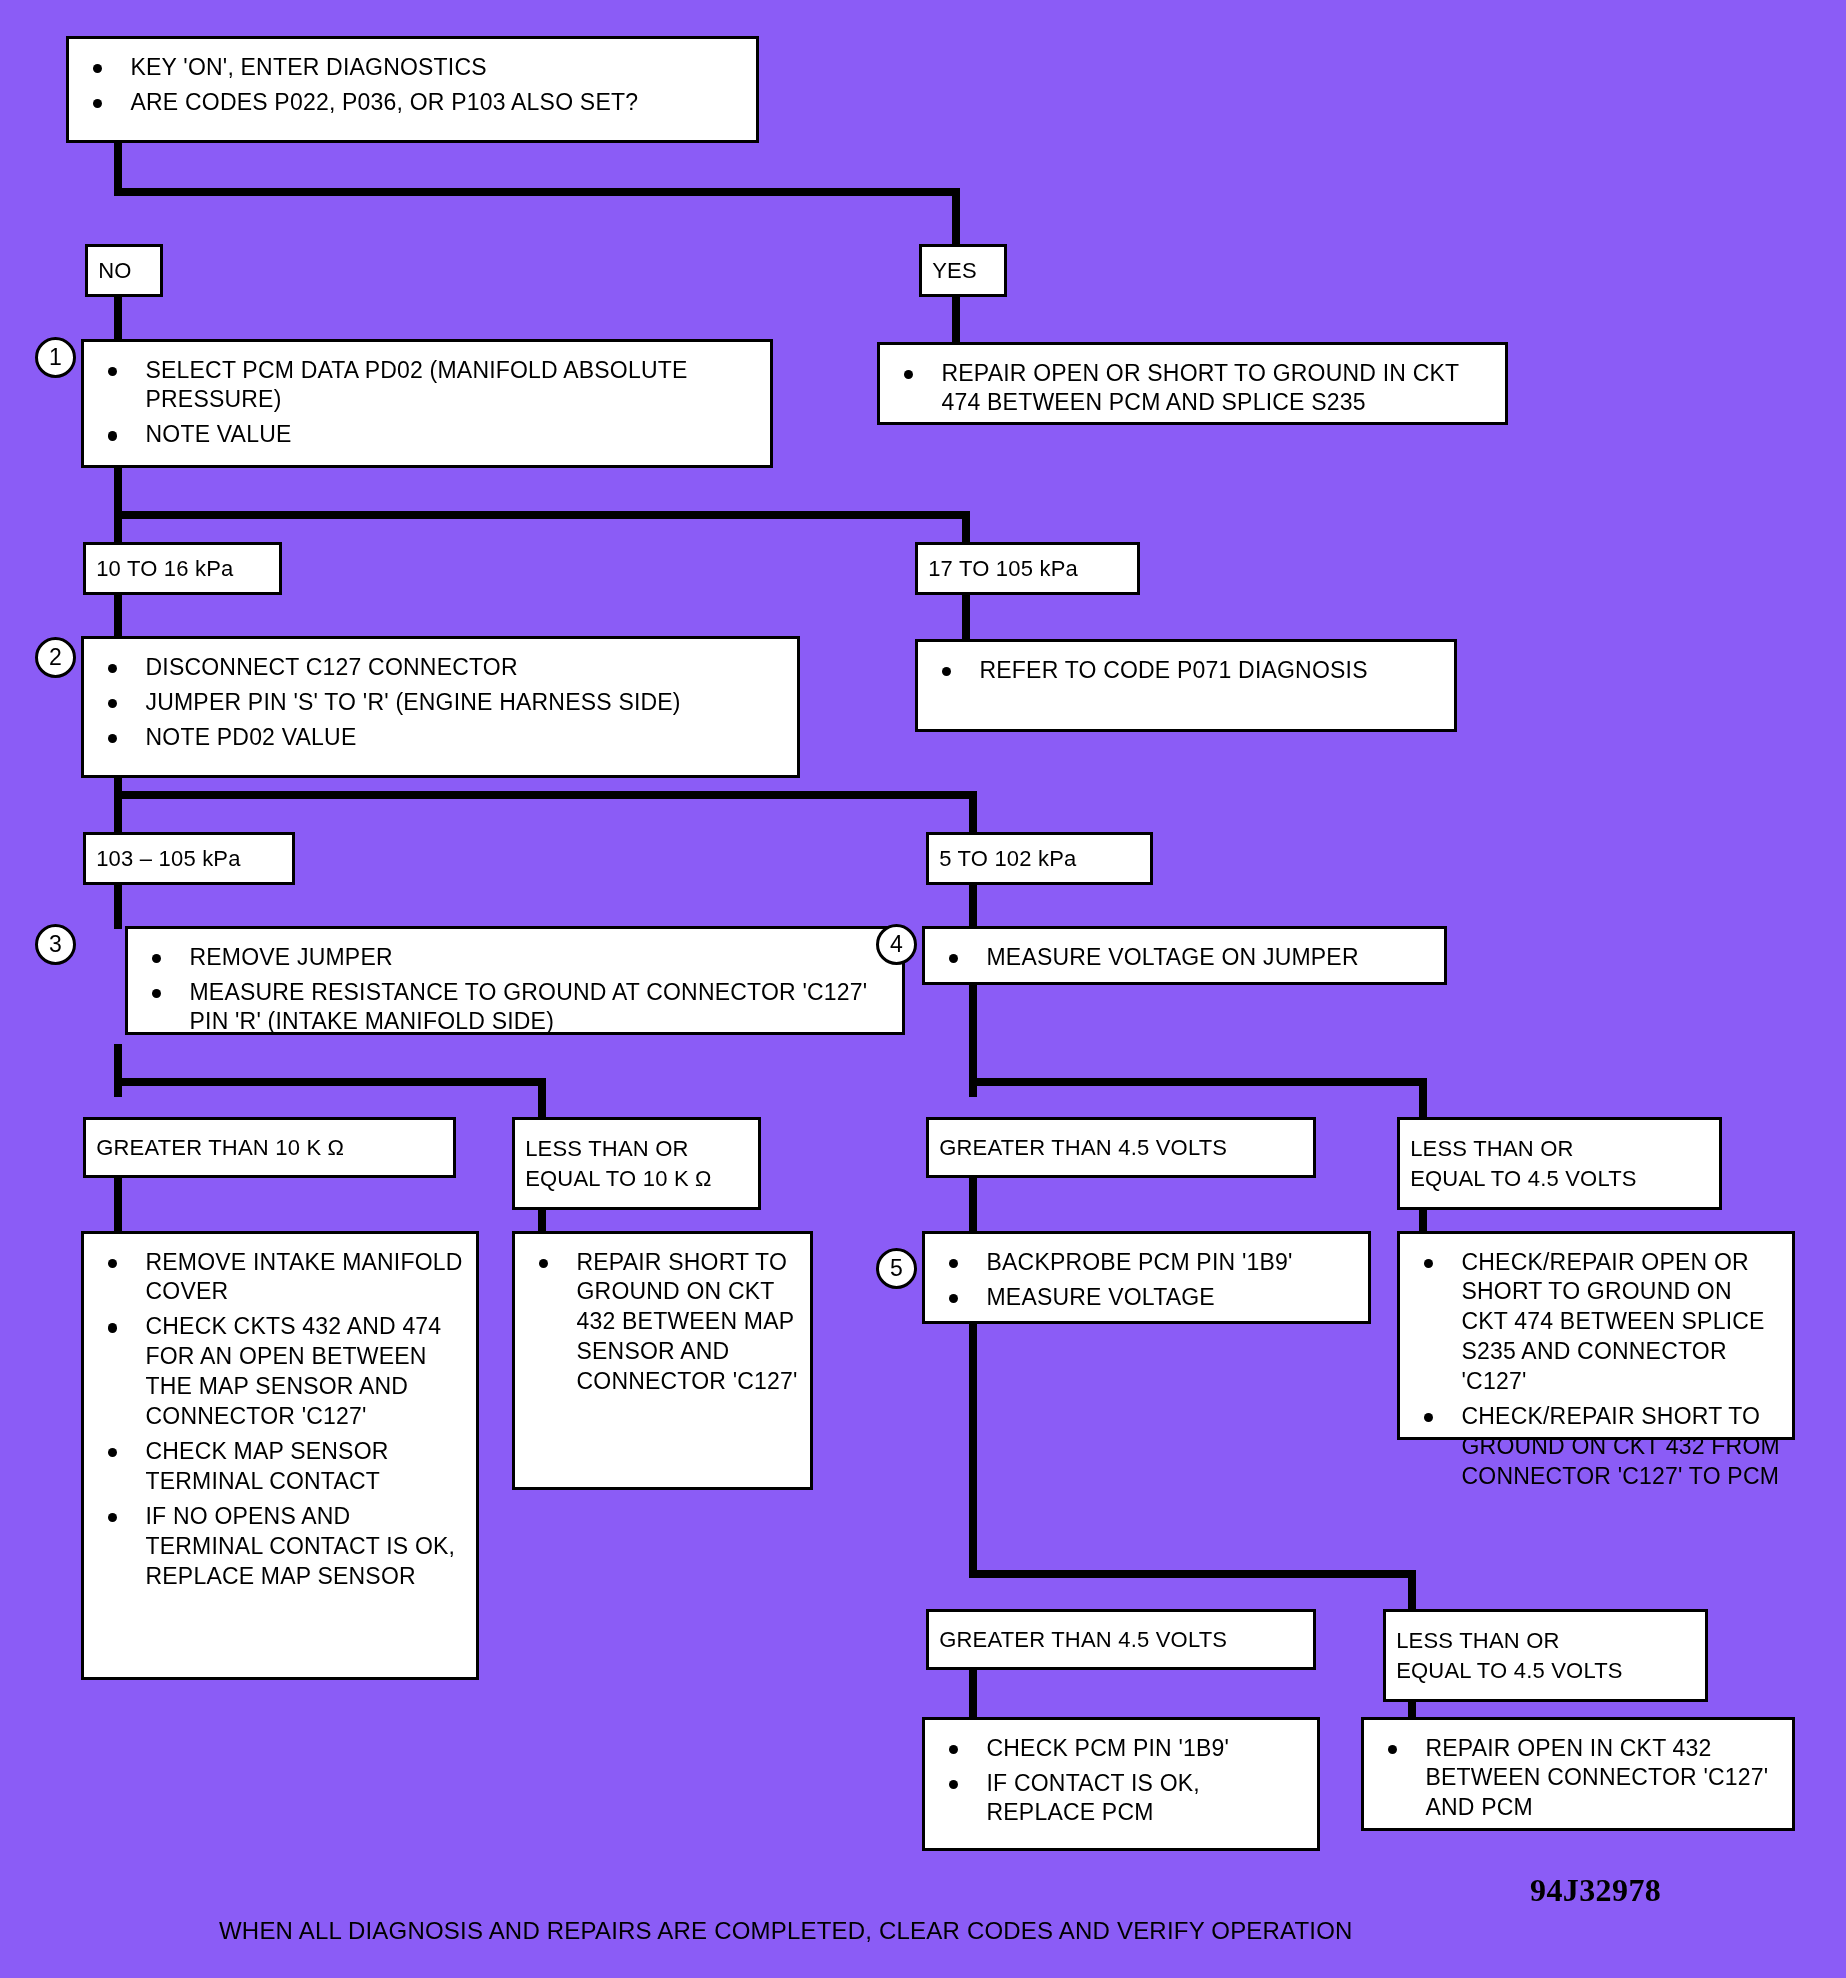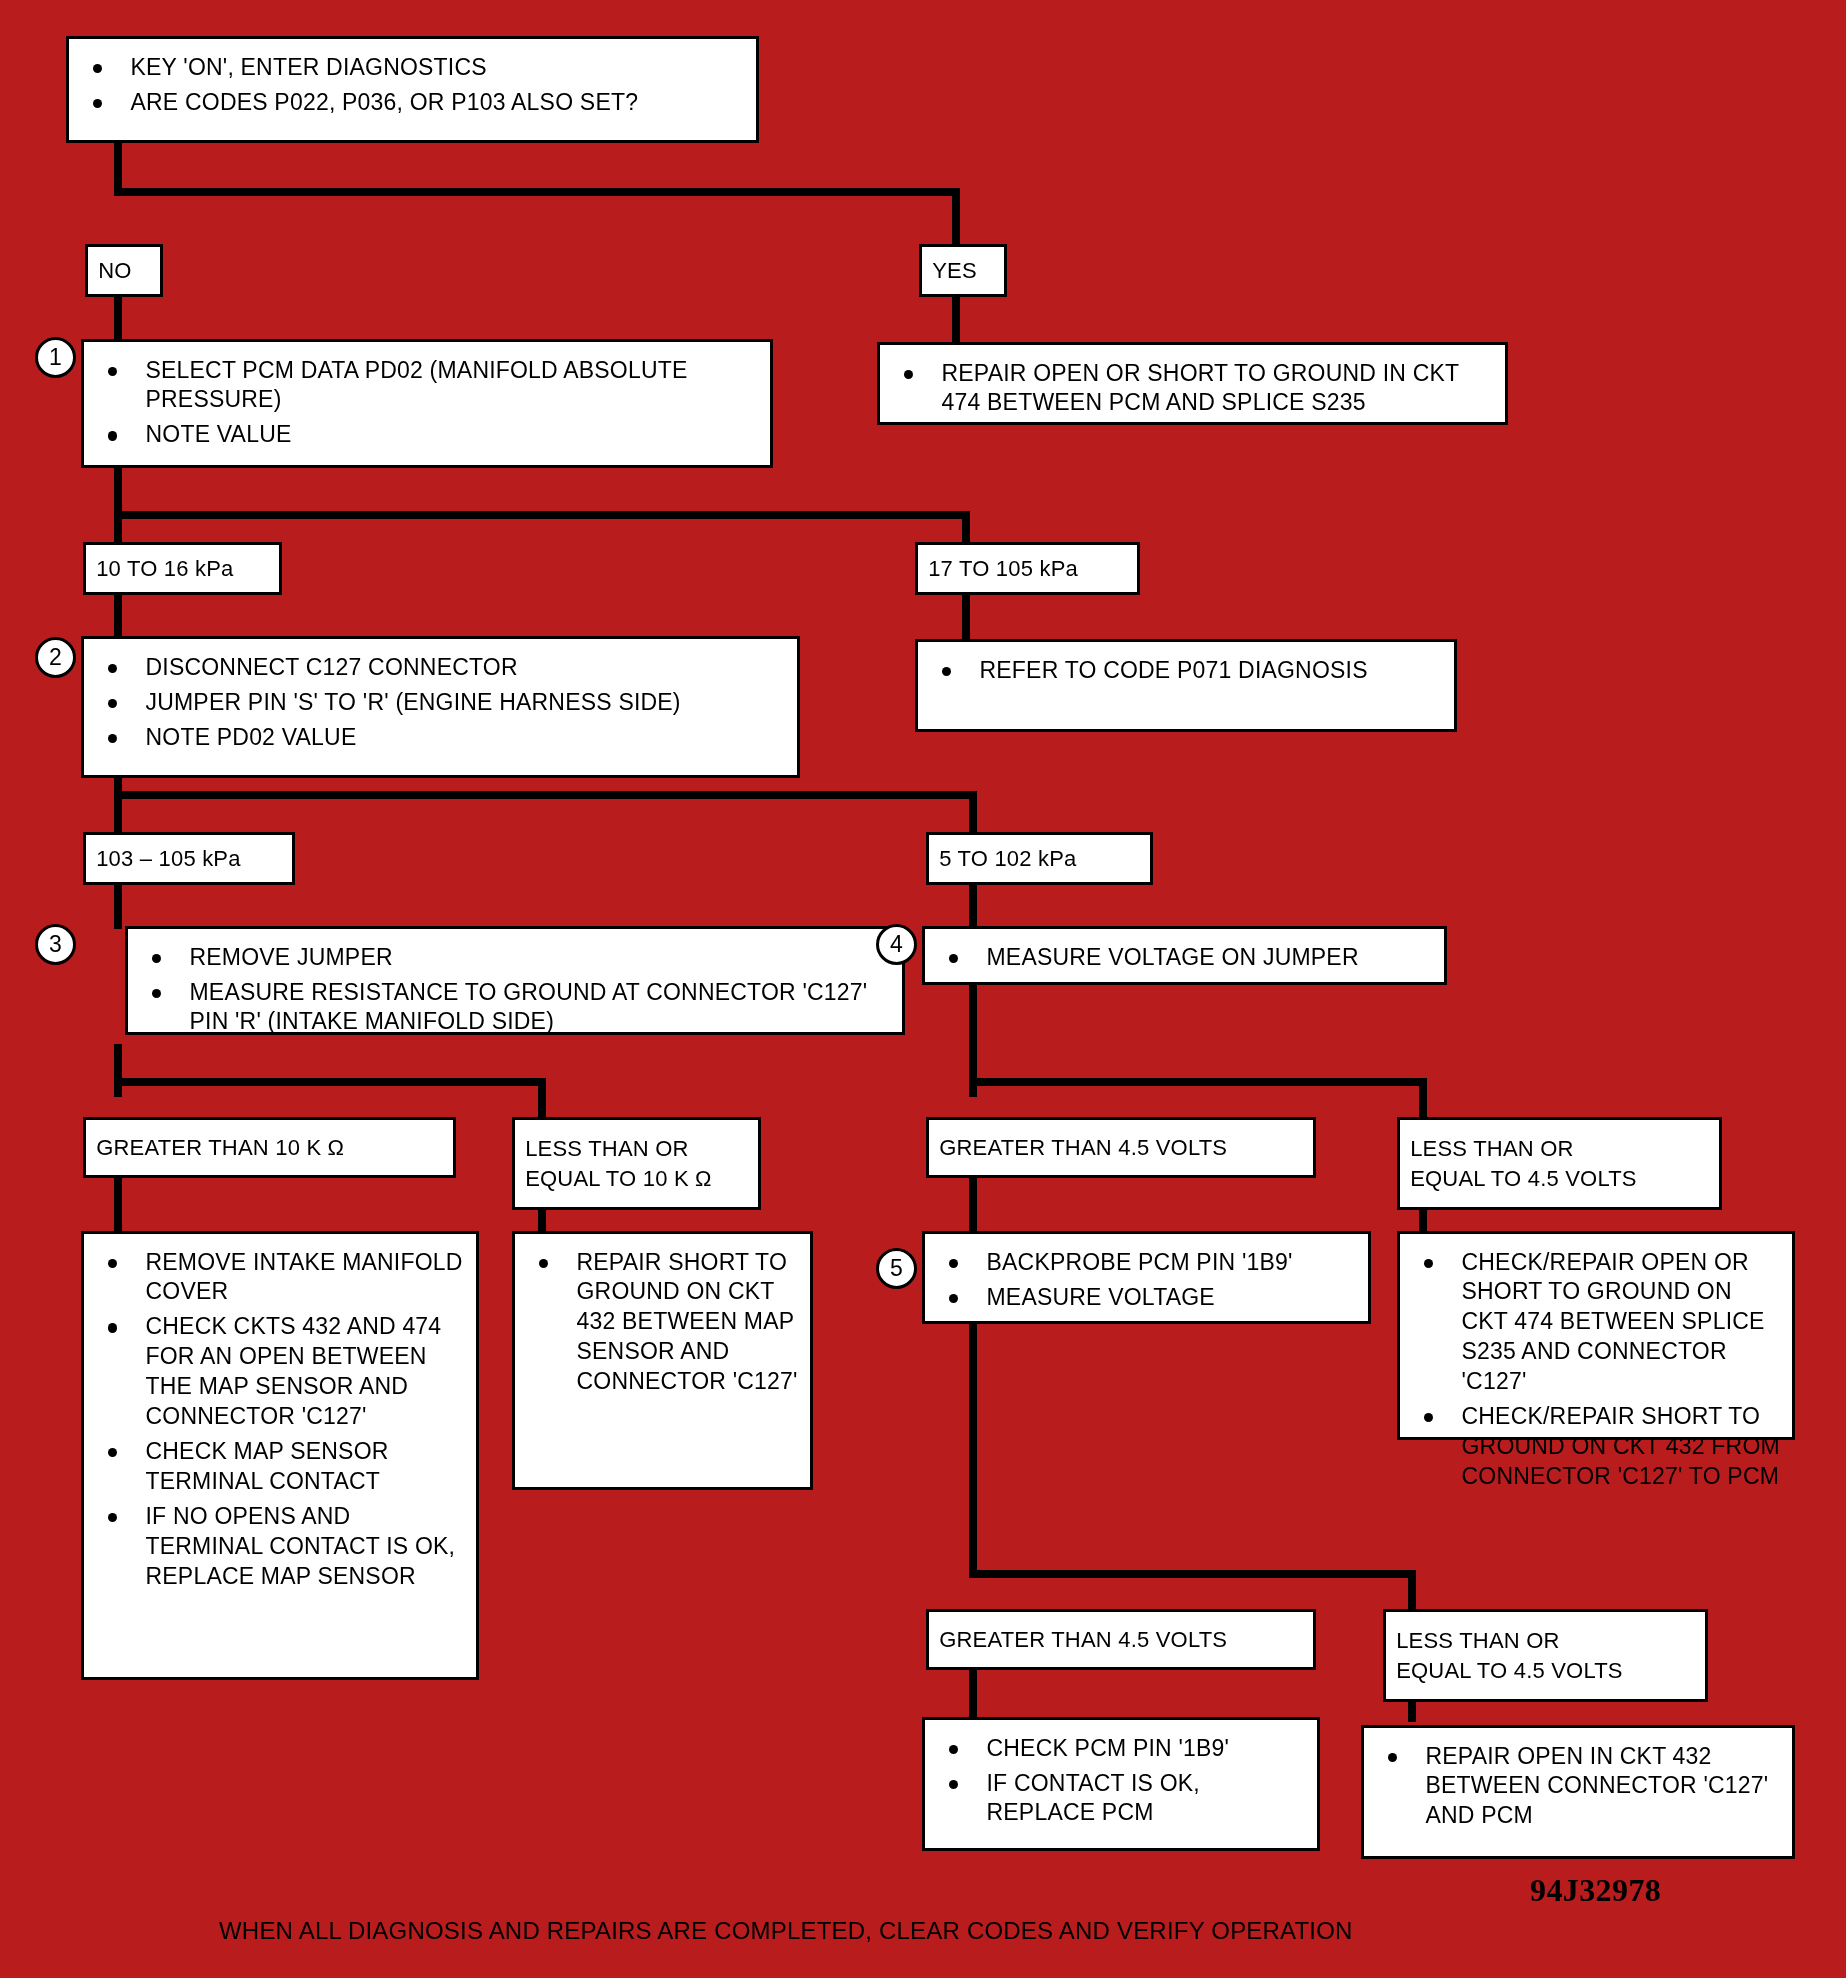--- a/index.html
+++ b/index.html
@@ -4,21 +4,21 @@
 <style>
   html, body {
     margin: 0;
     padding: 0;
     background: #ffffff;
   }
   #page {
     position: relative;
     width: 1847px;
     height: 1978px;
-    background: #b91c1c;
+    background: #8b5cf6;
     font-family: "Liberation Sans", sans-serif;
     color: #000000;
     overflow: hidden;
   }
   
   .box {
     position: absolute;
     box-sizing: border-box;
     border: 3.4px solid #000;
     background: #fff;
@@ -284,21 +284,21 @@
   <div class="ln" style="left:969px; top:1668px; width:7.6px; height:53px;"></div>
   <div class="ln" style="left:1408px; top:1700px; width:7.6px; height:22px;"></div>
 
   <div class="box" style="left:922px; top:1717px; width:398px; height:134px;">
     <ul class="bullets boxpad">
       <li>CHECK PCM PIN '1B9'</li>
       <li>IF CONTACT IS OK, REPLACE PCM</li>
     </ul>
   </div>
 
-  <div class="box" style="left:1361px; top:1717px; width:434px; height:134px;margin-top:8px;">
+  <div class="box" style="left:1361px; top:1717px; width:434px; height:114px;">
     <ul class="bullets boxpad">
       <li>REPAIR OPEN IN CKT 432 BETWEEN CONNECTOR 'C127' AND PCM</li>
     </ul>
   </div>
 
   <div class="docid" style="left:1530px; top:1872px;">94J32978</div>
   <div class="footnote" style="left:219px; top:1917px;">WHEN ALL DIAGNOSIS AND REPAIRS ARE COMPLETED, CLEAR CODES AND VERIFY OPERATION</div>
 
 </div>
 

